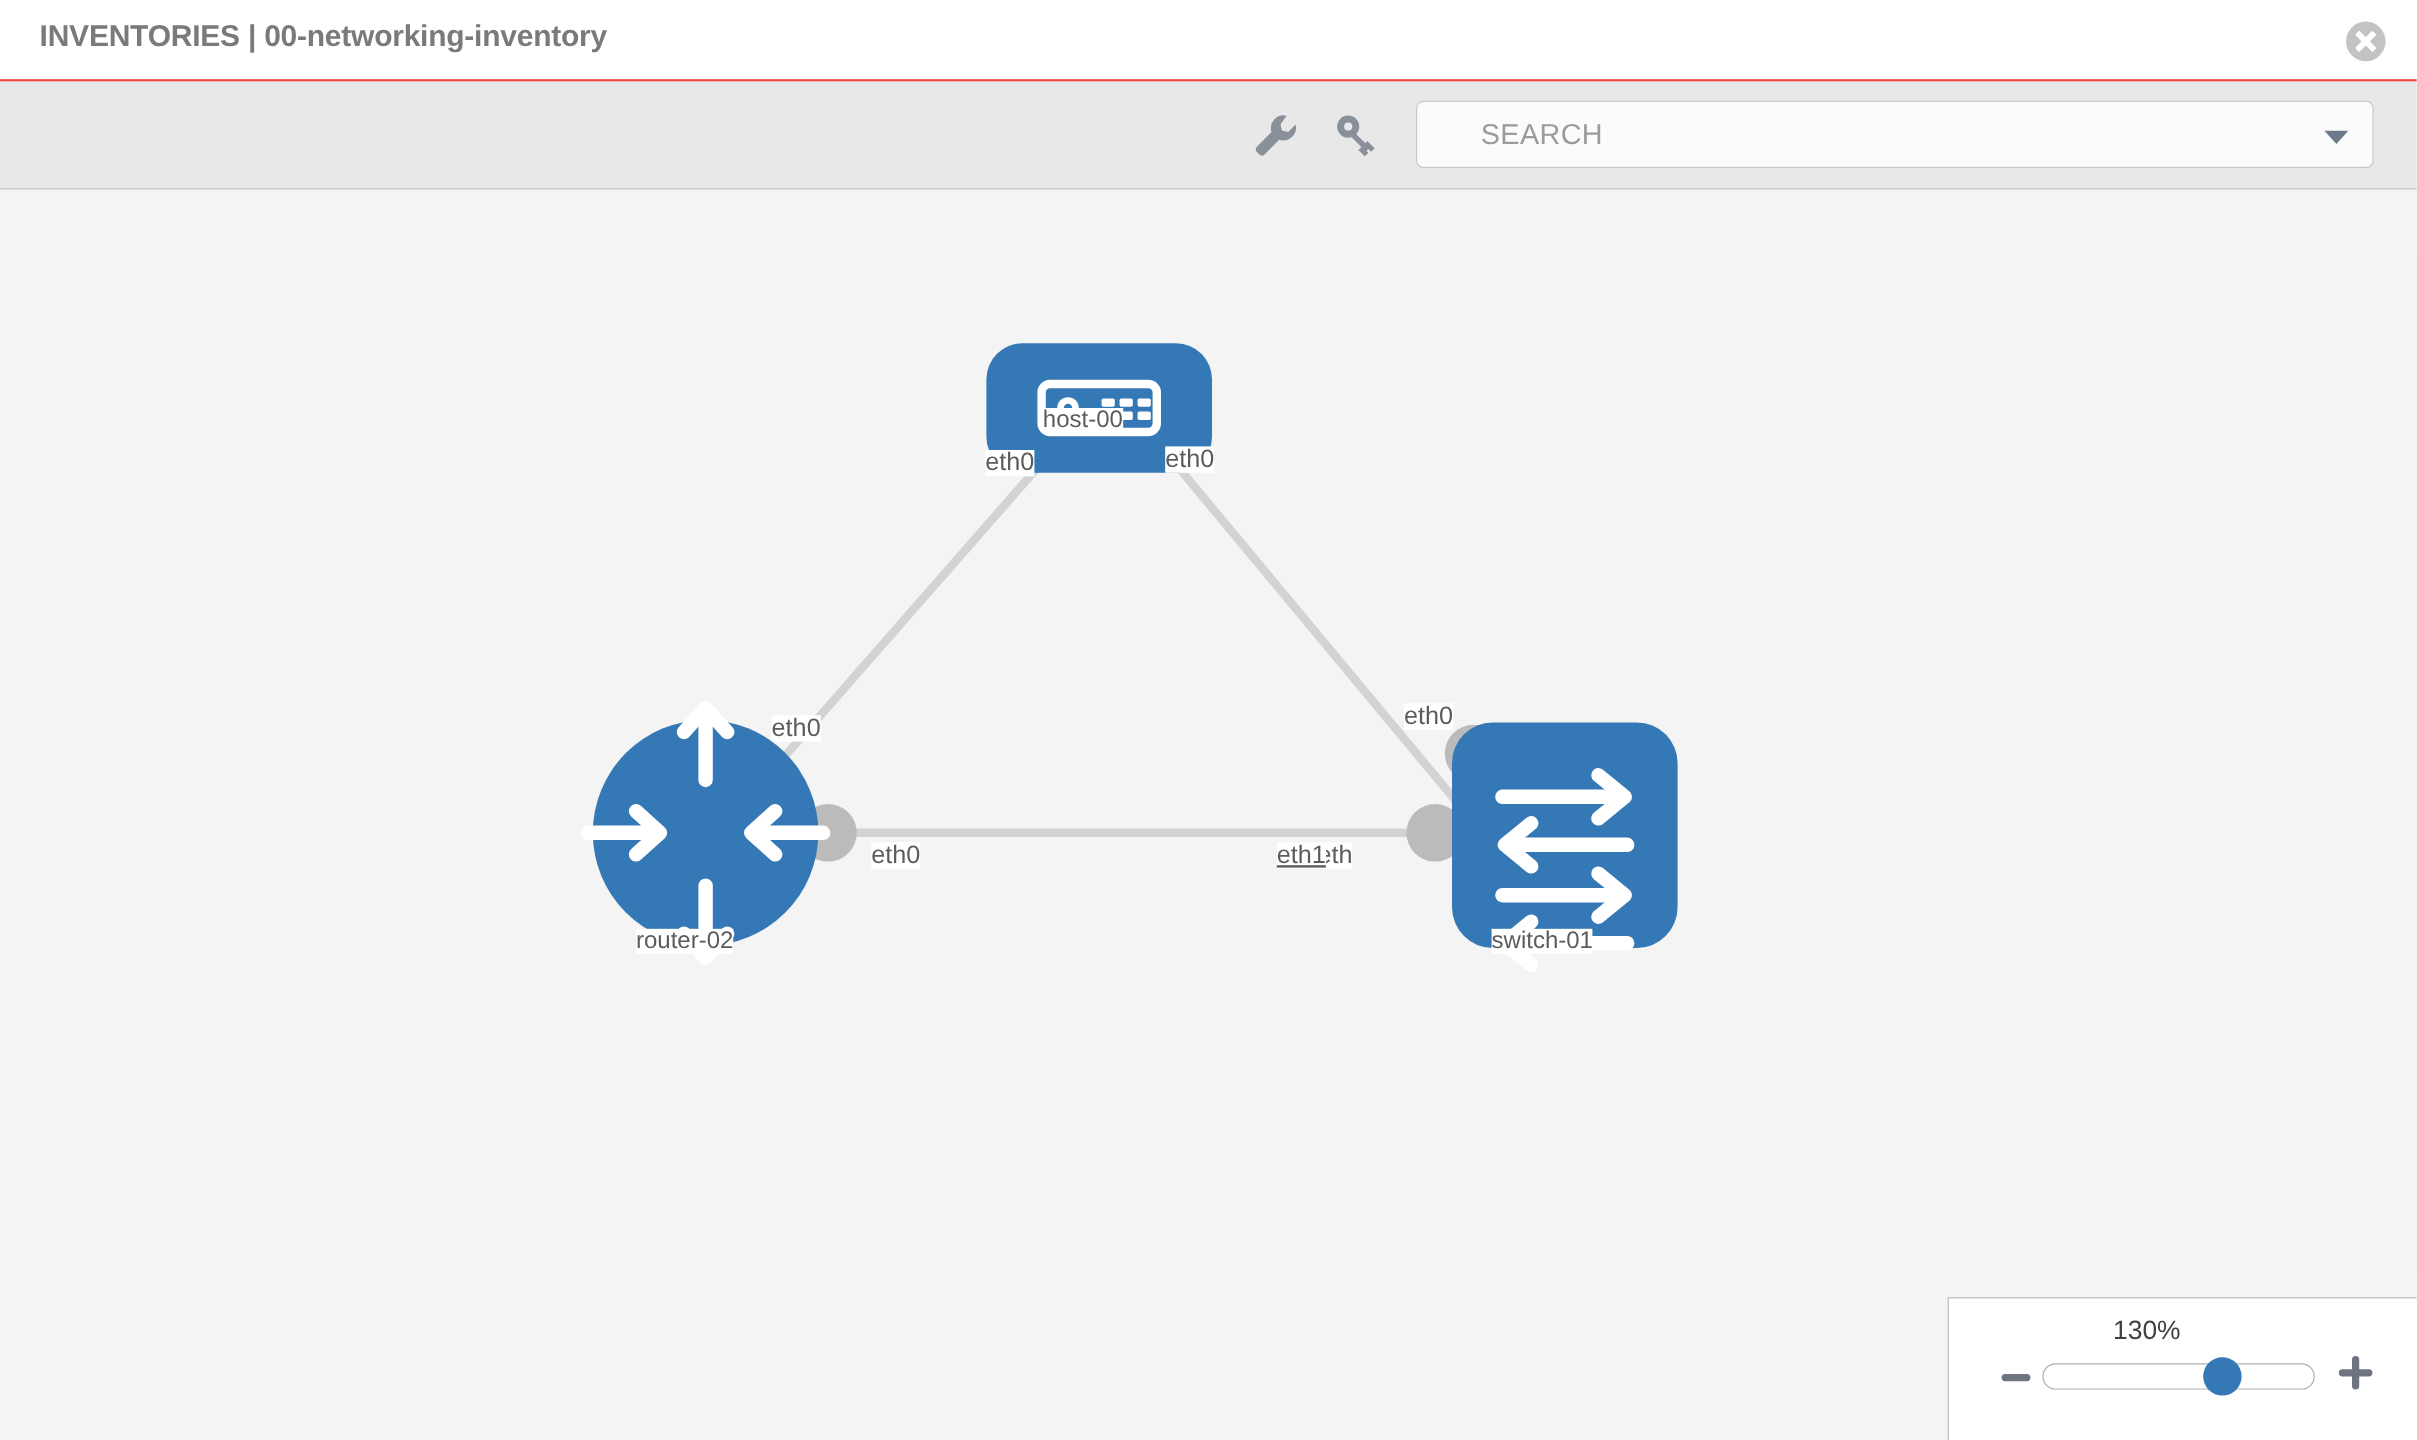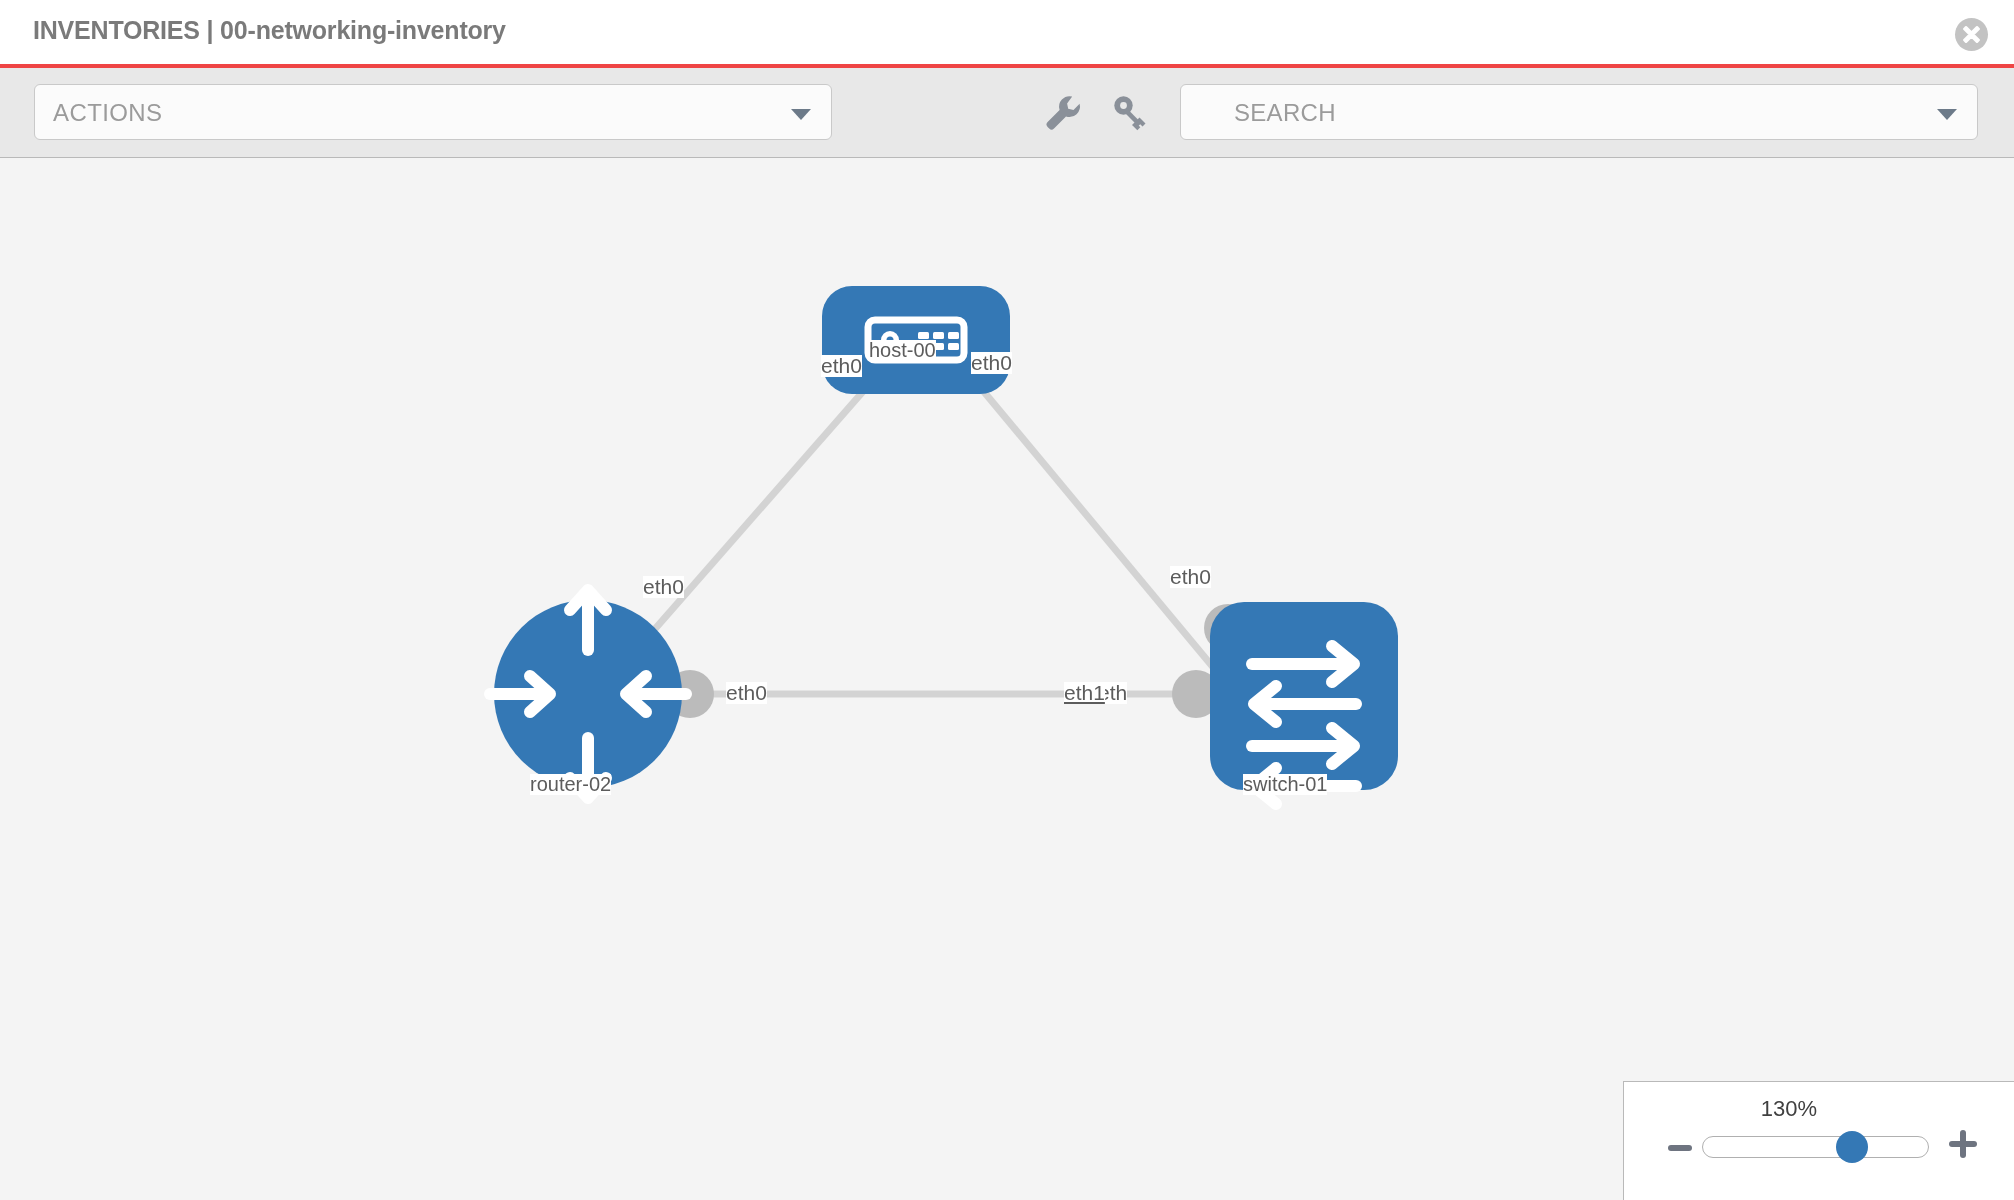--- a/index.html
+++ b/index.html
@@ -19,21 +19,21 @@
     background: #ffffff;
   }
 
   
   .titlebar {
     position: absolute;
     left: 0; top: 0;
     width: 2014px;
     height: 68px;
     background: #ffffff;
-    border-bottom: 4px solid #ef4444;
+    border-bottom: 2px solid #ef4444;
     box-sizing: border-box;
   }
   .page-title {
     position: absolute;
     left: 33px;
     top: 16px;
     font-size: 25px;
     font-weight: bold;
     color: #7a7a7a;
     letter-spacing: -0.2px;
@@ -142,21 +142,21 @@
 
   
   .lbl {
     position: absolute;
     background: #ffffff;
     color: #5c5c5c;
     white-space: nowrap;
     line-height: 1.05;
   }
   .lbl.node-name { font-size: 20px; }
-  .lbl.iface { font-size: 21px; }
+  .lbl.iface { font-size: 21px; margin-top: 20px; }
 
   
   .zoom-panel {
     position: absolute;
     left: 1623px;
     top: 1081px;
     width: 391px;
     height: 119px;
     background: #ffffff;
     border-top: 1px solid #b9b9b9;
@@ -209,24 +209,20 @@
     <div class="page-title">INVENTORIES | 00-networking-inventory</div>
     <div class="close-btn">
       <svg width="33" height="33" viewBox="0 0 33 33" aria-hidden="true">
         <path d="M11 9.2 L9.2 11 L14.7 16.5 L9.2 22 L11 23.8 L16.5 18.3 L22 23.8 L23.8 22 L18.3 16.5 L23.8 11 L22 9.2 L16.5 14.7 Z" fill="#ffffff" stroke="#ffffff" stroke-width="2.4" stroke-linejoin="round"></path>
       </svg>
     </div>
   </div>
 
   <div class="toolbar">
 
-    <div class="actions-select">
-      <span class="actions-label">ACTIONS</span>
-      <span class="caret"></span>
-    </div>
 
     <div class="tool-icon wrench">
       <svg width="44" height="44" viewBox="0 0 44 44" aria-hidden="true">
         <g fill="#8a9099">
           <path d="M32.2 6.5 a10.6 10.6 0 0 0 -12.6 13.6 L7.6 32.1 a3.4 3.4 0 0 0 0 4.8 l1.6 1.6 a3.4 3.4 0 0 0 4.8 0 L26 26.5 a10.6 10.6 0 0 0 13.6 -12.7 l-6.1 6.1 -5.3 -1.1 -1.1 -5.3 z"></path>
         </g>
       </svg>
     </div>
 
     <div class="tool-icon key">

